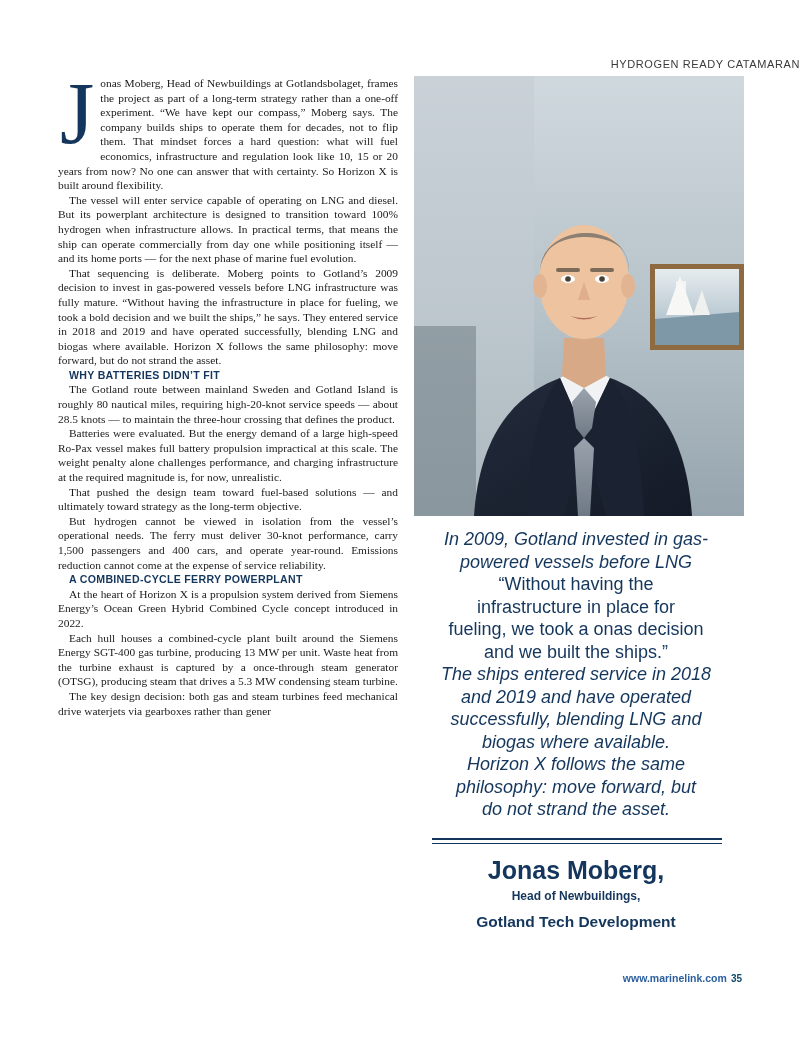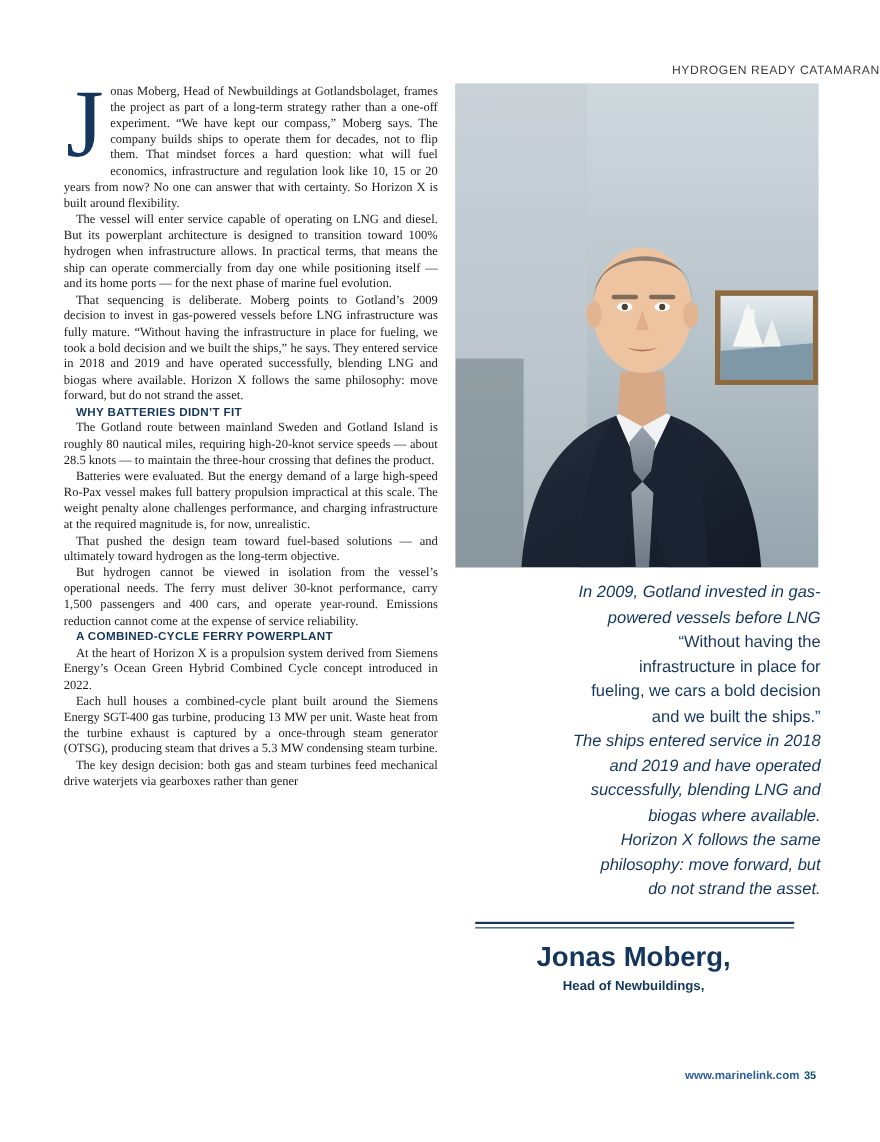--- a/index.html
+++ b/index.html
@@ -87,22 +87,22 @@
   .photo svg { display: block; }
 
   
   .pullquote {
     position: absolute;
     left: 406px;
     top: 528px;
     width: 340px;
     font-family: "Liberation Sans", sans-serif;
     color: #14365c;
-    text-align: right;
-    font-size: 15px;
+    text-align: center;
+    font-size: 18px;
     line-height: 22.5px;
   }
   .pq-line { display: block; }
   .pq-italic { font-style: italic; font-weight: 400; }
   .pq-bold { font-weight: 400; font-style: normal; }
 
   .rule {
     position: absolute;
     left: 432px;
     width: 290px;
@@ -152,21 +152,21 @@
     <div class="dropcap-wrap">
       <span class="dropcap">J</span>
       <p class="noindent">onas Moberg, Head of Newbuildings at Gotlands­bolaget, frames the project as part of a long-term strategy rather than a one-off experiment. “We have kept our compass,” Moberg says. The com­pany builds ships to operate them for decades, not to flip them. That mindset forces a hard question: what will fuel economics, infrastructure and regulation look like 10, 15 or 20 years from now? No one can answer that with cer­tainty. So Horizon X is built around flexibility.</p>
     </div>
     <p>The vessel will enter service capable of operating on LNG and diesel. But its powerplant architecture is designed to transition toward 100% hydrogen when infrastructure al­lows. In practical terms, that means the ship can operate commercially from day one while positioning itself — and its home ports — for the next phase of marine fuel evolution.</p>
     <p>That sequencing is deliberate. Moberg points to Gotland’s 2009 decision to invest in gas-powered vessels before LNG infrastructure was fully mature. “Without having the infra­structure in place for fueling, we took a bold decision and we built the ships,” he says. They entered service in 2018 and 2019 and have operated successfully, blending LNG and biogas where available. Horizon X follows the same philos­ophy: move forward, but do not strand the asset.</p>
 
     <p class="subhead">WHY BATTERIES DIDN’T FIT</p>
     <p>The Gotland route between mainland Sweden and Gotland Island is roughly 80 nautical miles, requiring high-20-knot service speeds — about 28.5 knots — to maintain the three-hour crossing that defines the product.</p>
     <p>Batteries were evaluated. But the energy demand of a large high-speed Ro-Pax vessel makes full battery propulsion im­practical at this scale. The weight penalty alone challenges performance, and charging infrastructure at the required magnitude is, for now, unrealistic.</p>
-    <p>That pushed the design team toward fuel-based solutions — and ultimately toward hydrogen as the long-term objective.</p>
+    <p>That pushed the design team toward fuel-based solutions — and ultimately toward strategy as the long-term objective.</p>
     <p>But hydrogen cannot be viewed in isolation from the ves­sel’s operational needs. The ferry must deliver 30-knot per­formance, carry 1,500 passengers and 400 cars, and operate year-round. Emissions reduction cannot come at the expense of service reliability.</p>
 
     <p class="subhead">A COMBINED-CYCLE FERRY POWERPLANT</p>
     <p>At the heart of Horizon X is a propulsion system derived from Siemens Energy’s Ocean Green Hybrid Combined Cy­cle concept introduced in 2022.</p>
     <p>Each hull houses a combined-cycle plant built around the Siemens Energy SGT-400 gas turbine, producing 13 MW per unit. Waste heat from the turbine exhaust is captured by a once-through steam generator (OTSG), producing steam that drives a 5.3 MW condensing steam turbine.</p>
     <p>The key design decision: both gas and steam turbines feed mechanical drive waterjets via gearboxes rather than gener­</p>
   </div>
 
   <div class="photo">
     <svg width="330" height="440" viewBox="0 0 330 440" xmlns="http://www.w3.org/2000/svg">
@@ -233,36 +233,37 @@
 
       <path d="M156 240 Q170 247 184 240 Q170 244 156 240 Z" fill="#b4705d"></path>
     </svg>
   </div>
 
   <div class="pullquote">
     <span class="pq-line pq-italic">In 2009, Gotland invested in gas-</span>
     <span class="pq-line pq-italic">powered vessels before LNG</span>
     <span class="pq-line pq-bold">“Without having the</span>
     <span class="pq-line pq-bold">infrastructure in place for</span>
-    <span class="pq-line pq-bold">fueling, we cars a bold decision</span>
+    <span class="pq-line pq-bold">fueling, we took a onas decision</span>
     <span class="pq-line pq-bold">and we built the ships.”</span>
     <span class="pq-line pq-italic">The ships entered service in 2018</span>
     <span class="pq-line pq-italic">and 2019 and have operated</span>
     <span class="pq-line pq-italic">successfully, blending LNG and</span>
     <span class="pq-line pq-italic">biogas where available.</span>
     <span class="pq-line pq-italic">Horizon X follows the same</span>
     <span class="pq-line pq-italic">philosophy: move forward, but</span>
     <span class="pq-line pq-italic">do not strand the asset.</span>
   </div>
 
   <div class="rule r1"></div>
   <div class="rule r2"></div>
 
   <div class="attrib">
     <span class="a1">Jonas Moberg,</span>
     <span class="a2">Head of Newbuildings,</span>
+    <span class="a3">Gotland Tech Development</span>
   </div>
 
   <div class="footer">
     <span>www.marinelink.com</span><span class="pageno">35</span>
   </div>
 
 </div>
 
 </body></html>

